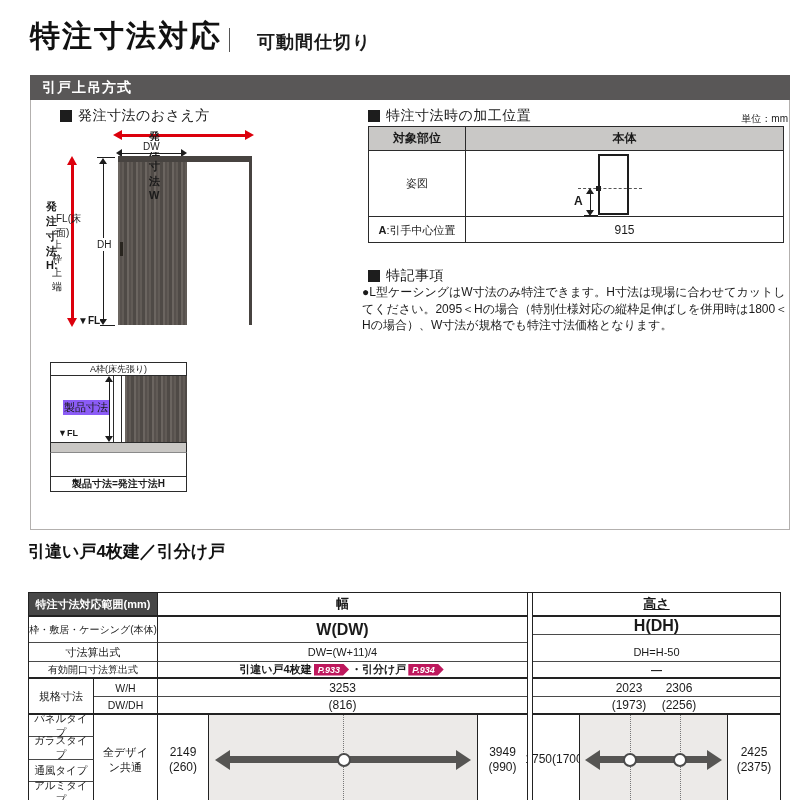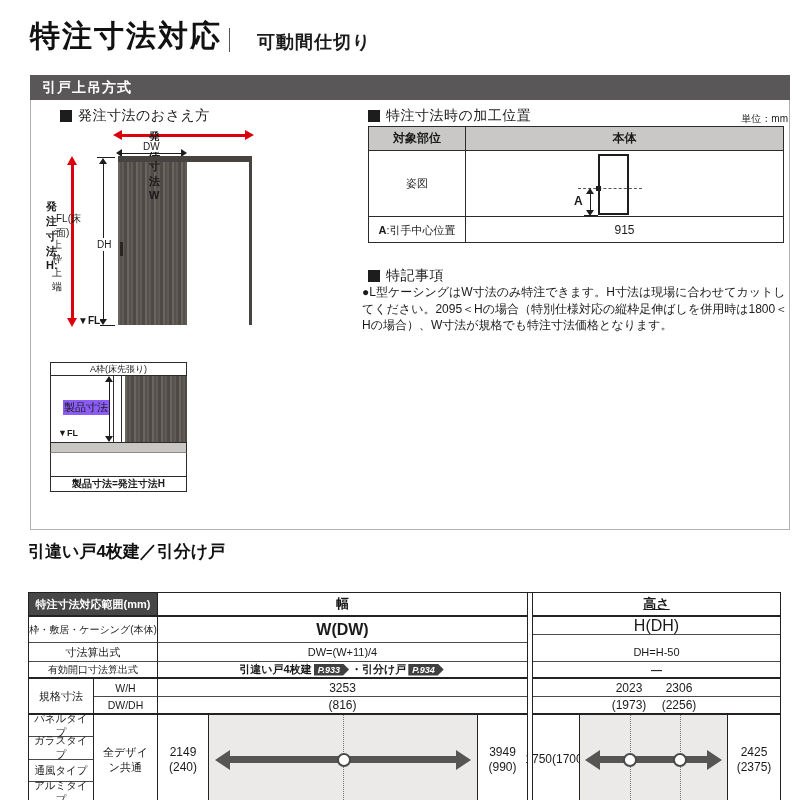--- a/index.html
+++ b/index.html
@@ -60,21 +60,21 @@
   
   .stable { border:1px solid #222;margin-top:24px; }
   .cell { position:absolute; display:flex; align-items:center; justify-content:center; text-align:center; background:#fff; }
   .br1 { border-right:1px solid #222; }
   .bb1 { border-bottom:1px solid #4a4a4a; }
   .bb2 { border-bottom:2px solid #222; }
   .dark { background:#474747; color:#fff; font-weight:bold; font-size:11px; }
   .barbg { background:#eceae8; border-left:1px solid #222; border-right:1px solid #222; }
   .dotline { position:absolute; top:0; bottom:0; width:0; border-left:1px dotted #777; }
   .circ { position:absolute; width:14px; height:14px; border-radius:50%; background:#fff; border:2px solid #4b4b4b; z-index:3; }
-  .badge { display:inline-block; background:#404040; color:#fff; font-weight:bold; font-style:italic;
+  .badge { display:inline-block; background:#be185d; color:#fff; font-weight:bold; font-style:italic;
            font-size:9px; line-height:12px; padding:0 9px 0 4px; margin:0 2px;
            clip-path:polygon(0 0,calc(100% - 6px) 0,100% 50%,calc(100% - 6px) 100%,0 100%);text-align:center; }
   .sep2 { position:absolute; background:#fff; border-left:1px solid #222; border-right:1px solid #222; z-index:5; }
   .vals { font-size:12px; line-height:15px; }
 </style>
 </head>
 <body>
 
 <div id="screen">
 
@@ -162,21 +162,21 @@
   <div class="abs" style="left:28px;top:540px;font-size:17px;font-weight:bold;color:#111;">引違い戸4枚建／引分け戸</div>
 
   <div class="abs stable" style="left:28px;top:568px;width:753px;height:213px;">
 
     <div class="cell dark br1 bb2" style="left:0;top:0;width:129px;height:24px;">特注寸法対応範囲(mm)</div>
     <div class="cell bb2" style="left:129px;top:0;width:369px;height:24px;font-size:13px;font-weight:bold;">幅</div>
     <div class="cell bb2" style="left:504px;top:0;width:247px;height:24px;font-size:13px;font-weight:bold;text-decoration:underline;">高さ</div>
 
     <div class="cell br1 bb1" style="left:0;top:24px;width:129px;height:26px;font-size:10px;">枠・敷居・ケーシング(本体)</div>
     <div class="cell bb1" style="left:129px;top:24px;width:369px;height:26px;font-size:16px;font-weight:bold;">W(DW)</div>
-    <div class="cell bb1" style="left:504px;top:24px;width:247px;height:18px;font-size:16px;font-weight:normal;text-align:right;">H(DH)</div>
+    <div class="cell bb1" style="left:504px;top:24px;width:247px;height:18px;font-size:16px;font-weight:bold;text-align:right;">H(DH)</div>
 
     <div class="cell br1 bb1" style="left:0;top:50px;width:129px;height:19px;font-size:11px;">寸法算出式</div>
     <div class="cell bb1" style="left:129px;top:50px;width:369px;height:19px;font-size:11px;">DW=(W+11)/4</div>
     <div class="cell bb1" style="left:504px;top:50px;width:247px;height:19px;font-size:11px;">DH=H-50</div>
 
     <div class="cell br1 bb2" style="left:0;top:69px;width:129px;height:17px;font-size:10px;">有効開口寸法算出式</div>
     <div class="cell bb2" style="left:129px;top:69px;width:369px;height:17px;font-size:11px;font-weight:bold;">
       <span>引違い戸4枚建</span>
       <span class="badge">P.933</span>
       <span>・</span>
@@ -200,21 +200,21 @@
     </div>
 
     <div class="cell br1 bb1" style="left:0;top:122px;width:65px;height:22px;font-size:10.5px;">パネルタイプ</div>
     <div class="cell br1 bb1" style="left:0;top:144px;width:65px;height:23px;font-size:10.5px;">ガラスタイプ</div>
     <div class="cell br1 bb1" style="left:0;top:167px;width:65px;height:22px;font-size:10.5px;">通風タイプ</div>
     <div class="cell br1" style="left:0;top:189px;width:65px;height:22px;font-size:10.5px;">アルミタイプ</div>
     <div class="cell br1" style="left:65px;top:122px;width:64px;height:89px;font-size:11px;line-height:15px;padding:0 4px;">全デザイン共通</div>
 
     <div class="cell vals" style="left:129px;top:122px;width:50px;height:89px;flex-direction:column;">
       <span>2149</span>
-      <span>(240)</span>
+      <span>(260)</span>
     </div>
     <div class="cell barbg" style="left:179px;top:122px;width:270px;height:89px;">
       <span class="dotline" style="left:134px;"></span>
       <div class="abs ah big gry" style="left:6px;right:6px;top:calc(50% - 10px);"></div>
       <span class="circ" style="left:128px;top:calc(50% - 7px);"></span>
     </div>
     <div class="cell vals" style="left:449px;top:122px;width:49px;height:89px;flex-direction:column;">
       <span>3949</span>
       <span>(990)</span>
     </div>

